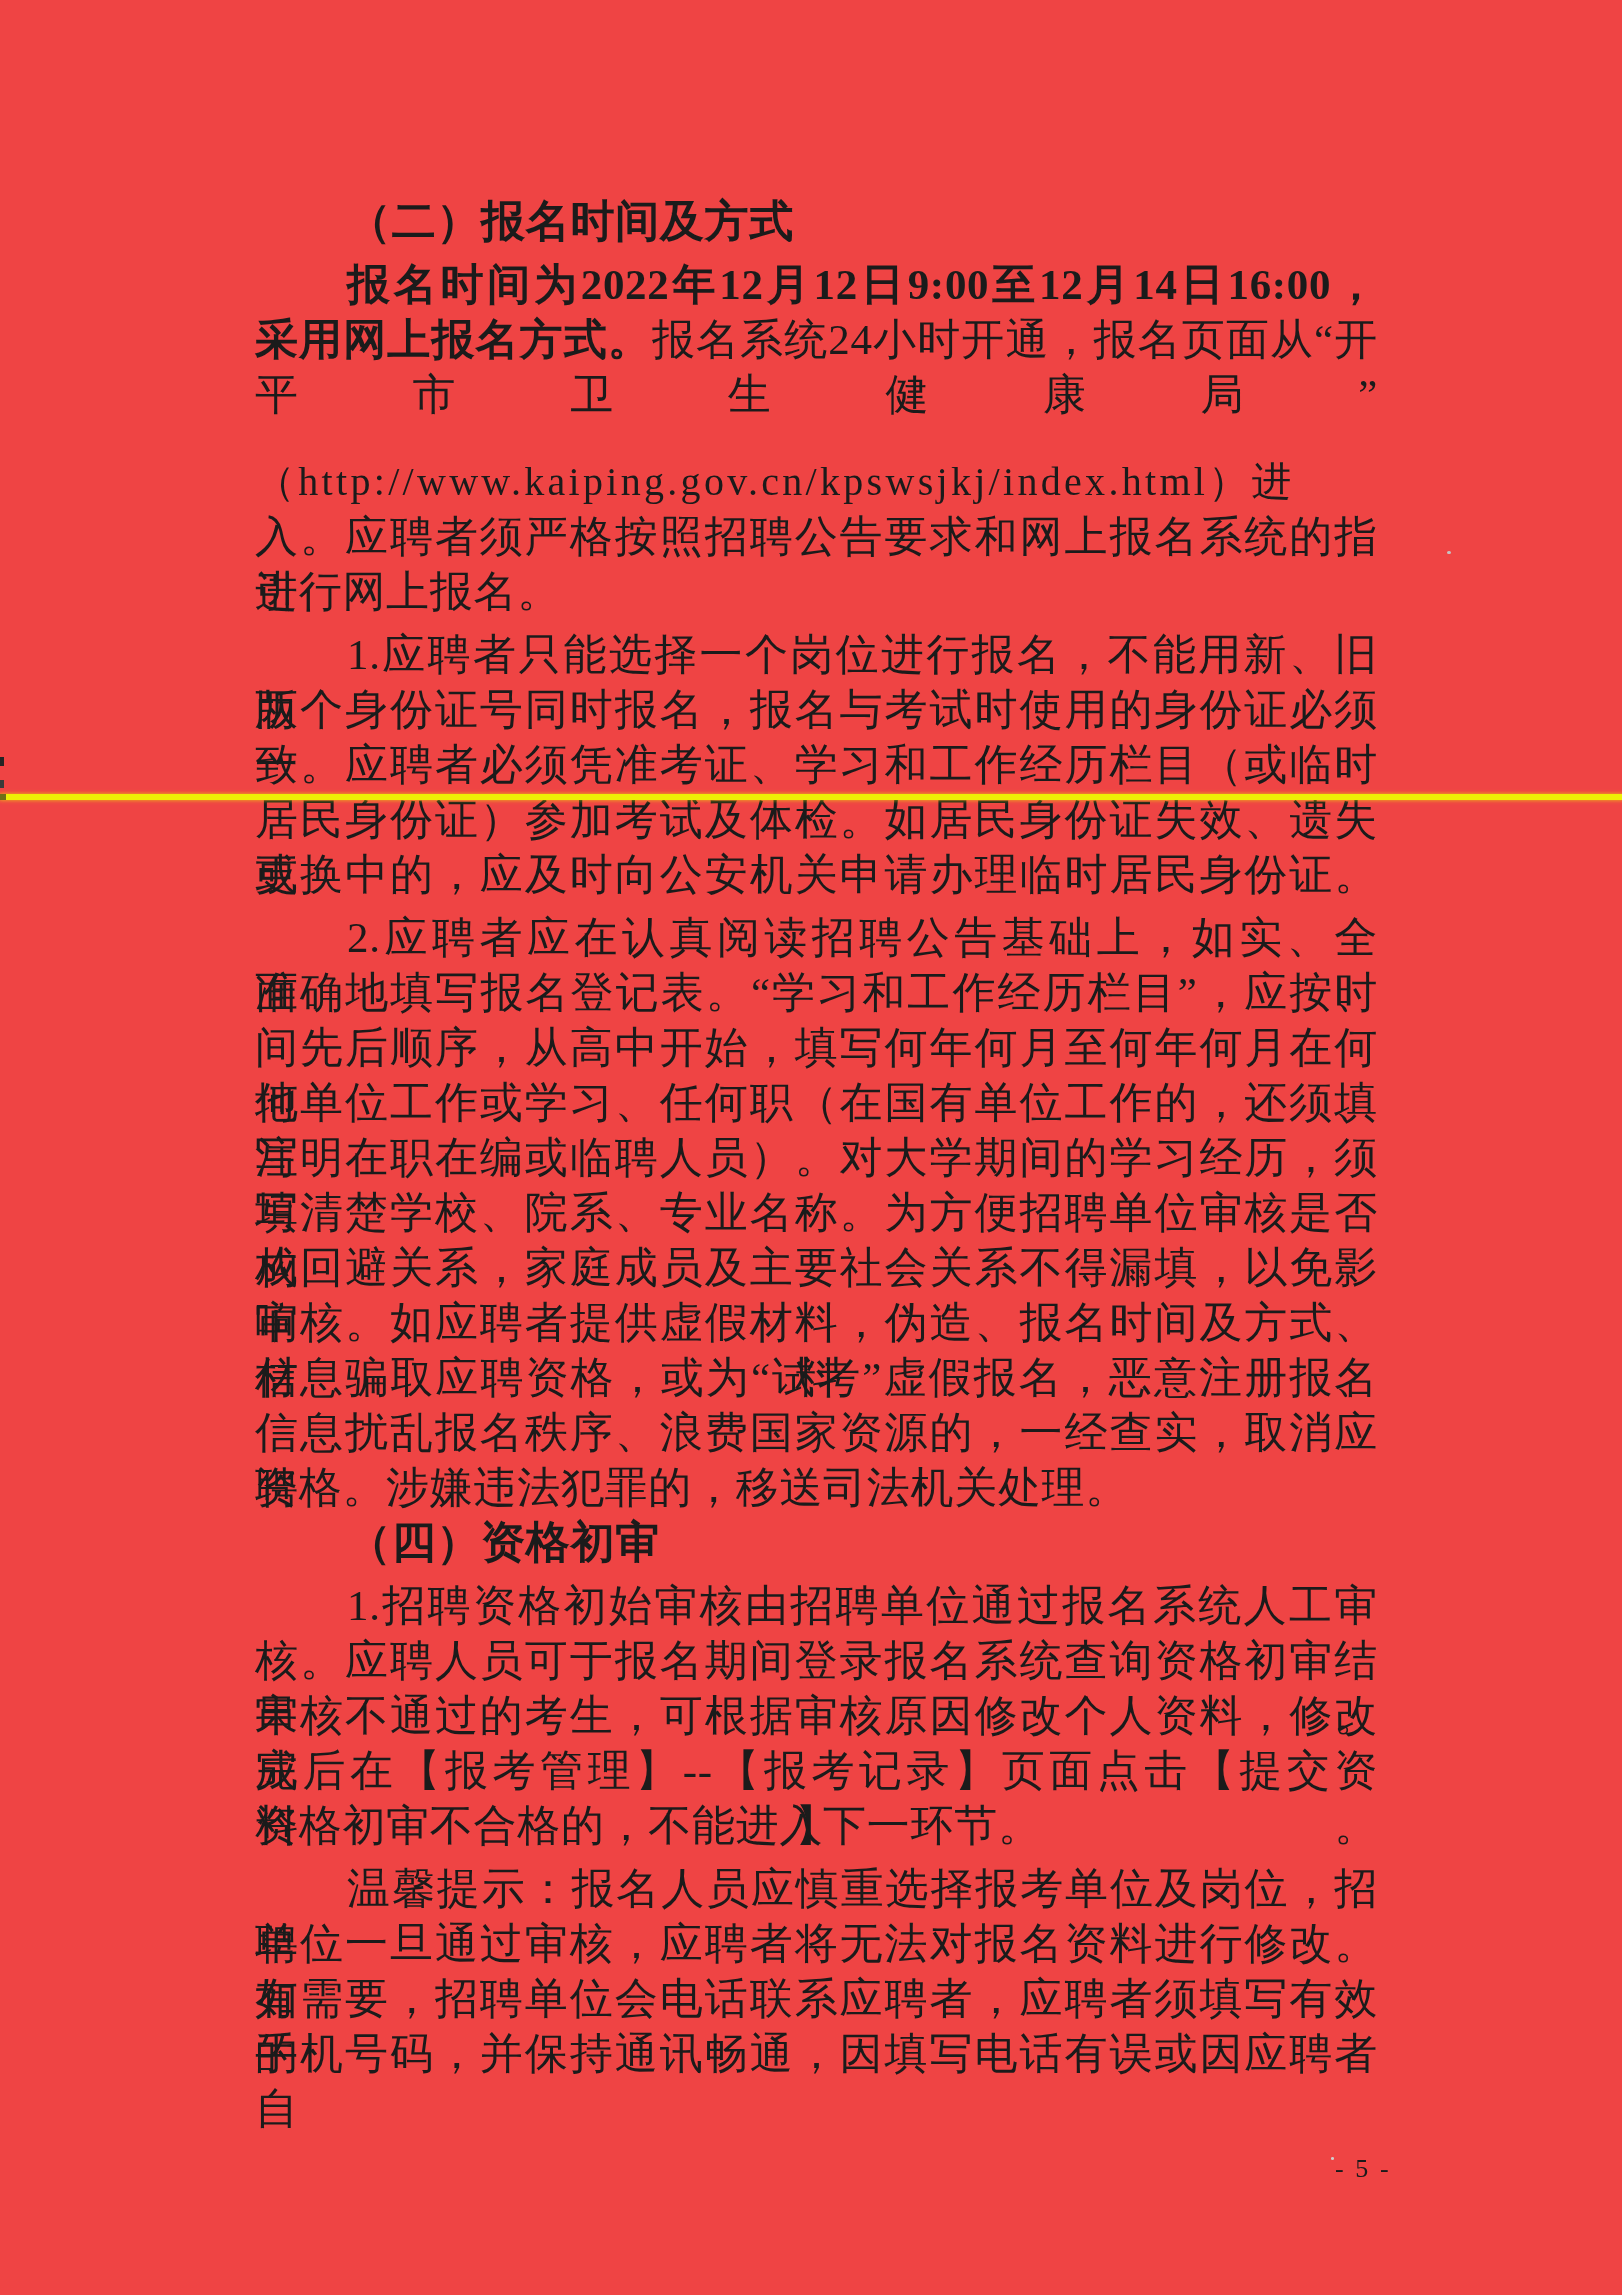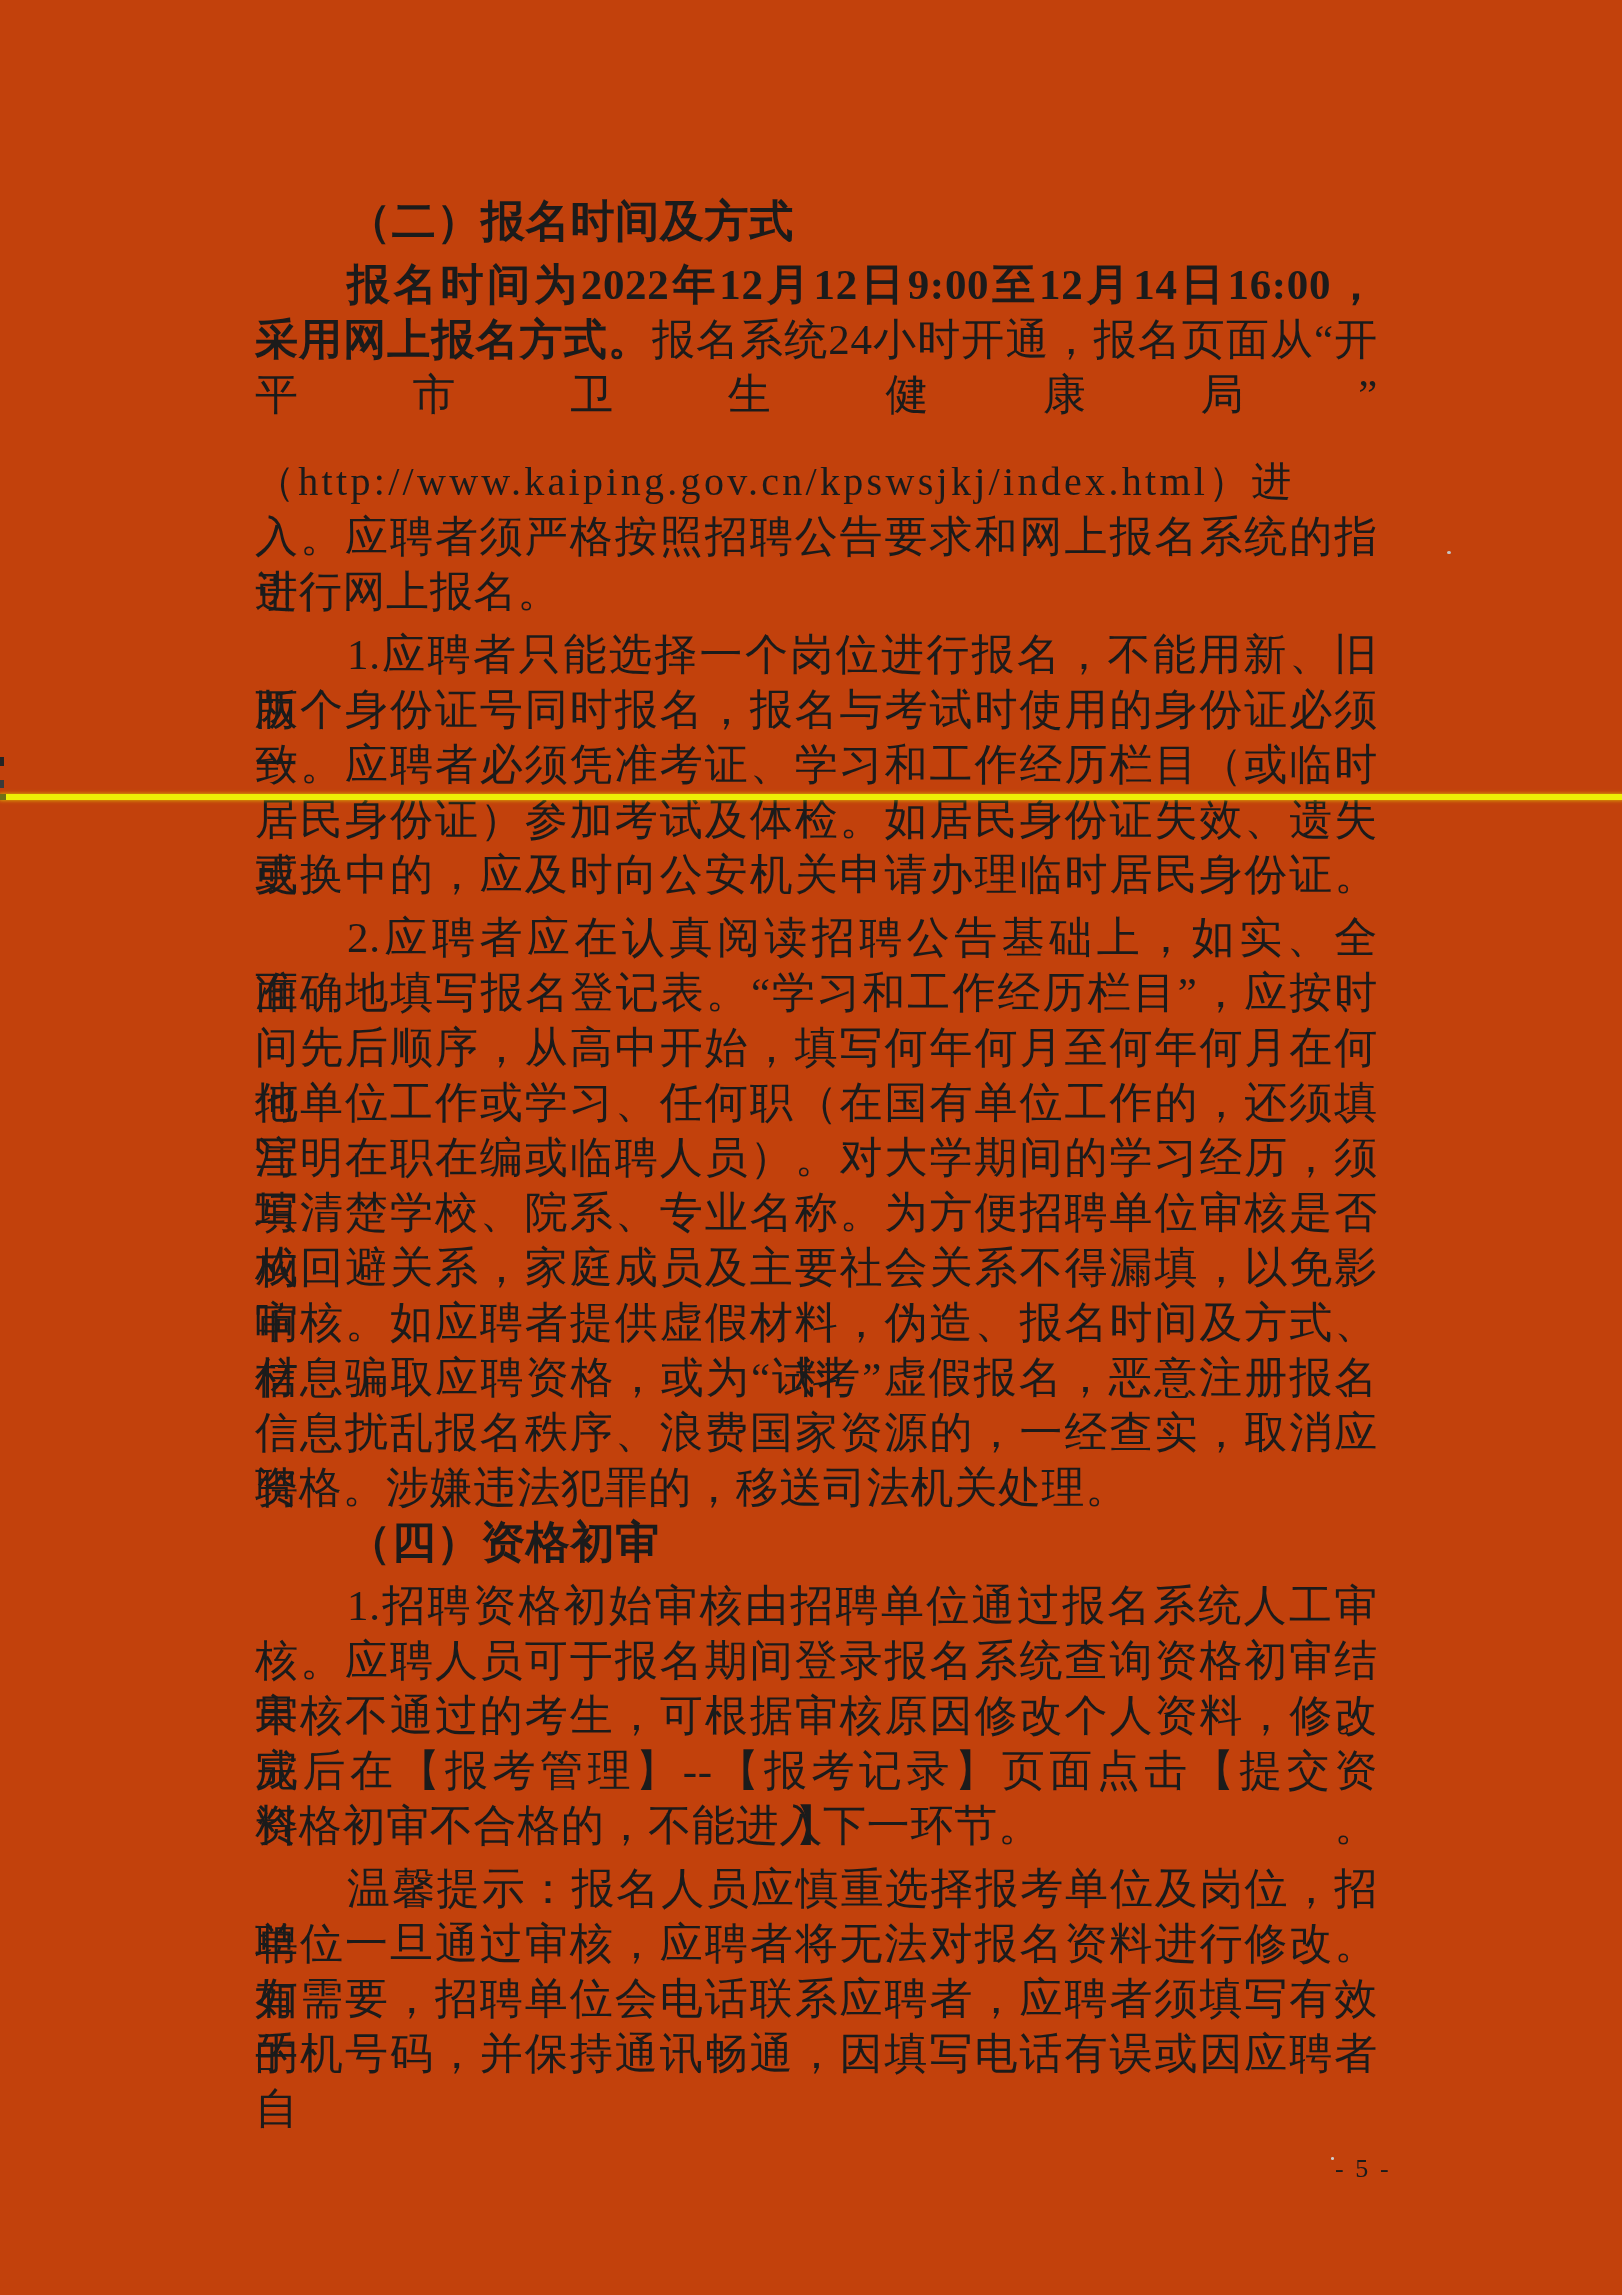--- a/index.html
+++ b/index.html
@@ -1,21 +1,21 @@
 <!DOCTYPE html>
 <html lang="zh" style="font-size:10.5px"><head>
 <meta charset="utf-8">
 <title>Scanned Document Page</title>
 <style>
   html,body{margin:0;padding:0;background:#e8e8e8;}
   .page{
     position:relative;
     width:1623px;height:2295px;
     margin:0 auto;
-    background:#c2410c;
+    background:#ef4444;
     font-family:"Liberation Serif","DejaVu Serif",serif;
     color:#1b1b1b;
     overflow:hidden;
   }
   .textblock{
     position:absolute;
     left:255px;top:194px;
     width:1123px;
   }
   .ln{

